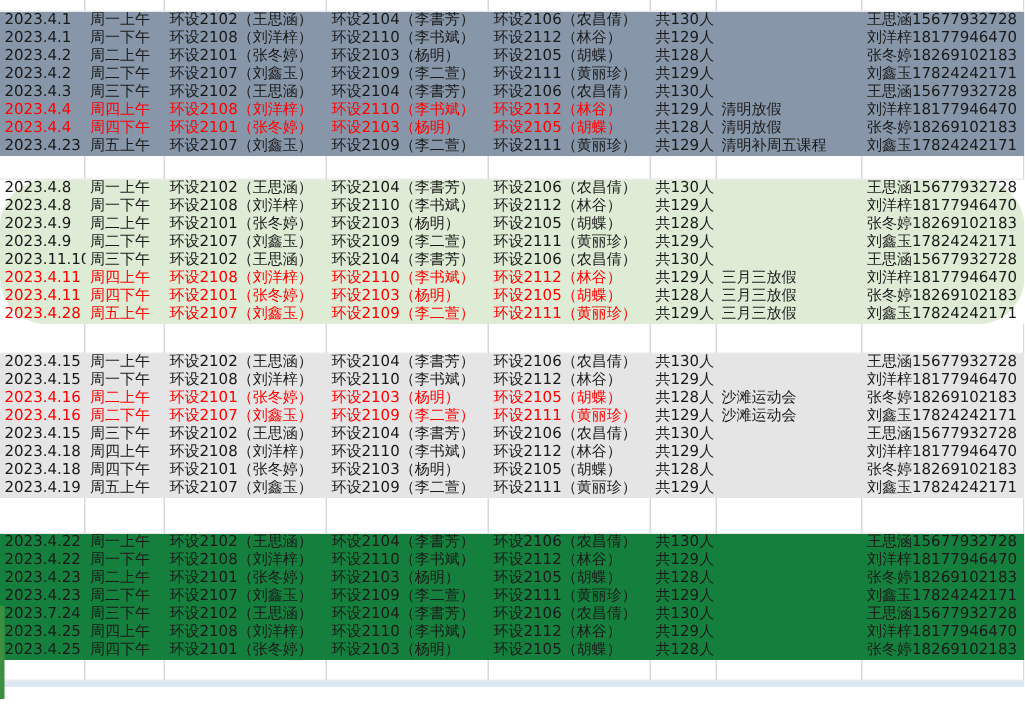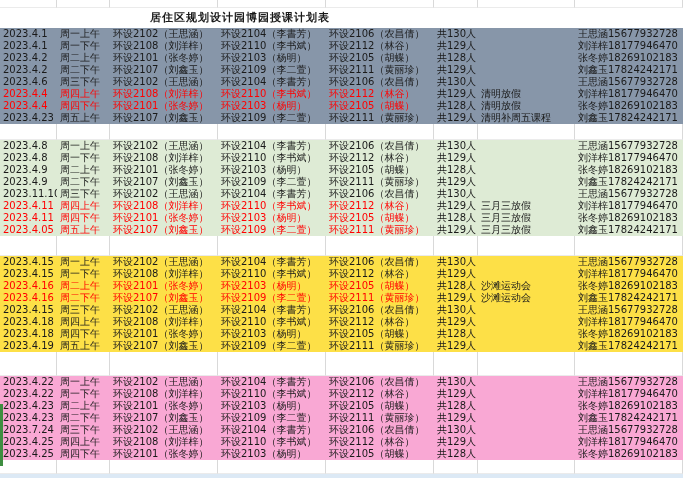--- a/index.html
+++ b/index.html
@@ -36,23 +36,20 @@
   <div class="grid-row top-strip">
     <div class="cell"></div>
       <div class="cell"></div>
     <div class="cell"></div>
       <div class="cell"></div>
     <div class="cell"></div>
       <div class="cell"></div>
     <div class="cell"></div>
       <div class="cell"></div>
   </div>
-  <div class="title-row">
-    <div class="title-text">居住区规划设计园博园授课计划表</div>
-  </div>
   <div id="schedule-table">
       <div class="block" style="background: rgb(135, 150, 169);">
         <div class="grid-row data-row">
           <div class="cell col-date">2023.4.1</div>
           <div class="cell col-day">周一上午</div>
           <div class="cell col-class1">环设2102（王思涵）</div>
           <div class="cell col-class2">环设2104（李書芳）</div>
           <div class="cell col-class3">环设2106（农昌倩）</div>
           <div class="cell col-count">共130人</div>
           <div class="cell col-note"></div>
@@ -82,21 +79,21 @@
           <div class="cell col-date">2023.4.2</div>
           <div class="cell col-day">周二下午</div>
           <div class="cell col-class1">环设2107（刘鑫玉）</div>
           <div class="cell col-class2">环设2109（李二萱）</div>
           <div class="cell col-class3">环设2111（黄丽珍）</div>
           <div class="cell col-count">共129人</div>
           <div class="cell col-note"></div>
           <div class="cell col-contact">刘鑫玉17824242171</div>
         </div>
         <div class="grid-row data-row">
-          <div class="cell col-date">2023.4.6</div>
+          <div class="cell col-date">2023.4.3</div>
           <div class="cell col-day">周三下午</div>
           <div class="cell col-class1">环设2102（王思涵）</div>
           <div class="cell col-class2">环设2104（李書芳）</div>
           <div class="cell col-class3">环设2106（农昌倩）</div>
           <div class="cell col-count">共130人</div>
           <div class="cell col-note"></div>
           <div class="cell col-contact">王思涵15677932728</div>
         </div>
         <div class="grid-row data-row red-row">
           <div class="cell col-date">2023.4.4</div>
@@ -132,21 +129,21 @@
       <div class="grid-row sep sep-0">
         <div class="cell"></div>
         <div class="cell"></div>
         <div class="cell"></div>
         <div class="cell"></div>
         <div class="cell"></div>
         <div class="cell"></div>
         <div class="cell"></div>
         <div class="cell"></div>
       </div>
-      <div class="block" style="background: rgb(222, 235, 213);">
+      <div class="block" style="background: rgb(222, 235, 213); border-radius: 31px;">
         <div class="grid-row data-row">
           <div class="cell col-date">2023.4.8</div>
           <div class="cell col-day">周一上午</div>
           <div class="cell col-class1">环设2102（王思涵）</div>
           <div class="cell col-class2">环设2104（李書芳）</div>
           <div class="cell col-class3">环设2106（农昌倩）</div>
           <div class="cell col-count">共130人</div>
           <div class="cell col-note"></div>
           <div class="cell col-contact">王思涵15677932728</div>
         </div>
@@ -204,41 +201,41 @@
           <div class="cell col-date">2023.4.11</div>
           <div class="cell col-day">周四下午</div>
           <div class="cell col-class1">环设2101（张冬婷）</div>
           <div class="cell col-class2">环设2103（杨明）</div>
           <div class="cell col-class3">环设2105（胡蝶）</div>
           <div class="cell col-count">共128人</div>
           <div class="cell col-note">三月三放假</div>
           <div class="cell col-contact">张冬婷18269102183</div>
         </div>
         <div class="grid-row data-row red-row">
-          <div class="cell col-date">2023.4.05</div>
+          <div class="cell col-date">2023.4.28</div>
           <div class="cell col-day">周五上午</div>
           <div class="cell col-class1">环设2107（刘鑫玉）</div>
           <div class="cell col-class2">环设2109（李二萱）</div>
           <div class="cell col-class3">环设2111（黄丽珍）</div>
           <div class="cell col-count">共129人</div>
           <div class="cell col-note">三月三放假</div>
           <div class="cell col-contact">刘鑫玉17824242171</div>
         </div>
       </div>
       <div class="grid-row sep sep-1">
         <div class="cell"></div>
         <div class="cell"></div>
         <div class="cell"></div>
         <div class="cell"></div>
         <div class="cell"></div>
         <div class="cell"></div>
         <div class="cell"></div>
         <div class="cell"></div>
       </div>
-      <div class="block" style="background: #fde047;">
+      <div class="block" style="background: #e5e5e5;">
         <div class="grid-row data-row">
           <div class="cell col-date">2023.4.15</div>
           <div class="cell col-day">周一上午</div>
           <div class="cell col-class1">环设2102（王思涵）</div>
           <div class="cell col-class2">环设2104（李書芳）</div>
           <div class="cell col-class3">环设2106（农昌倩）</div>
           <div class="cell col-count">共130人</div>
           <div class="cell col-note"></div>
           <div class="cell col-contact">王思涵15677932728</div>
         </div>
@@ -316,21 +313,21 @@
       <div class="grid-row sep sep-2">
         <div class="cell"></div>
         <div class="cell"></div>
         <div class="cell"></div>
         <div class="cell"></div>
         <div class="cell"></div>
         <div class="cell"></div>
         <div class="cell"></div>
         <div class="cell"></div>
       </div>
-      <div class="block" style="background: #f9a8d4;">
+      <div class="block" style="background: #15803d;">
         <div class="grid-row data-row">
           <div class="cell col-date">2023.4.22</div>
           <div class="cell col-day">周一上午</div>
           <div class="cell col-class1">环设2102（王思涵）</div>
           <div class="cell col-class2">环设2104（李書芳）</div>
           <div class="cell col-class3">环设2106（农昌倩）</div>
           <div class="cell col-count">共130人</div>
           <div class="cell col-note"></div>
           <div class="cell col-contact">王思涵15677932728</div>
         </div>

